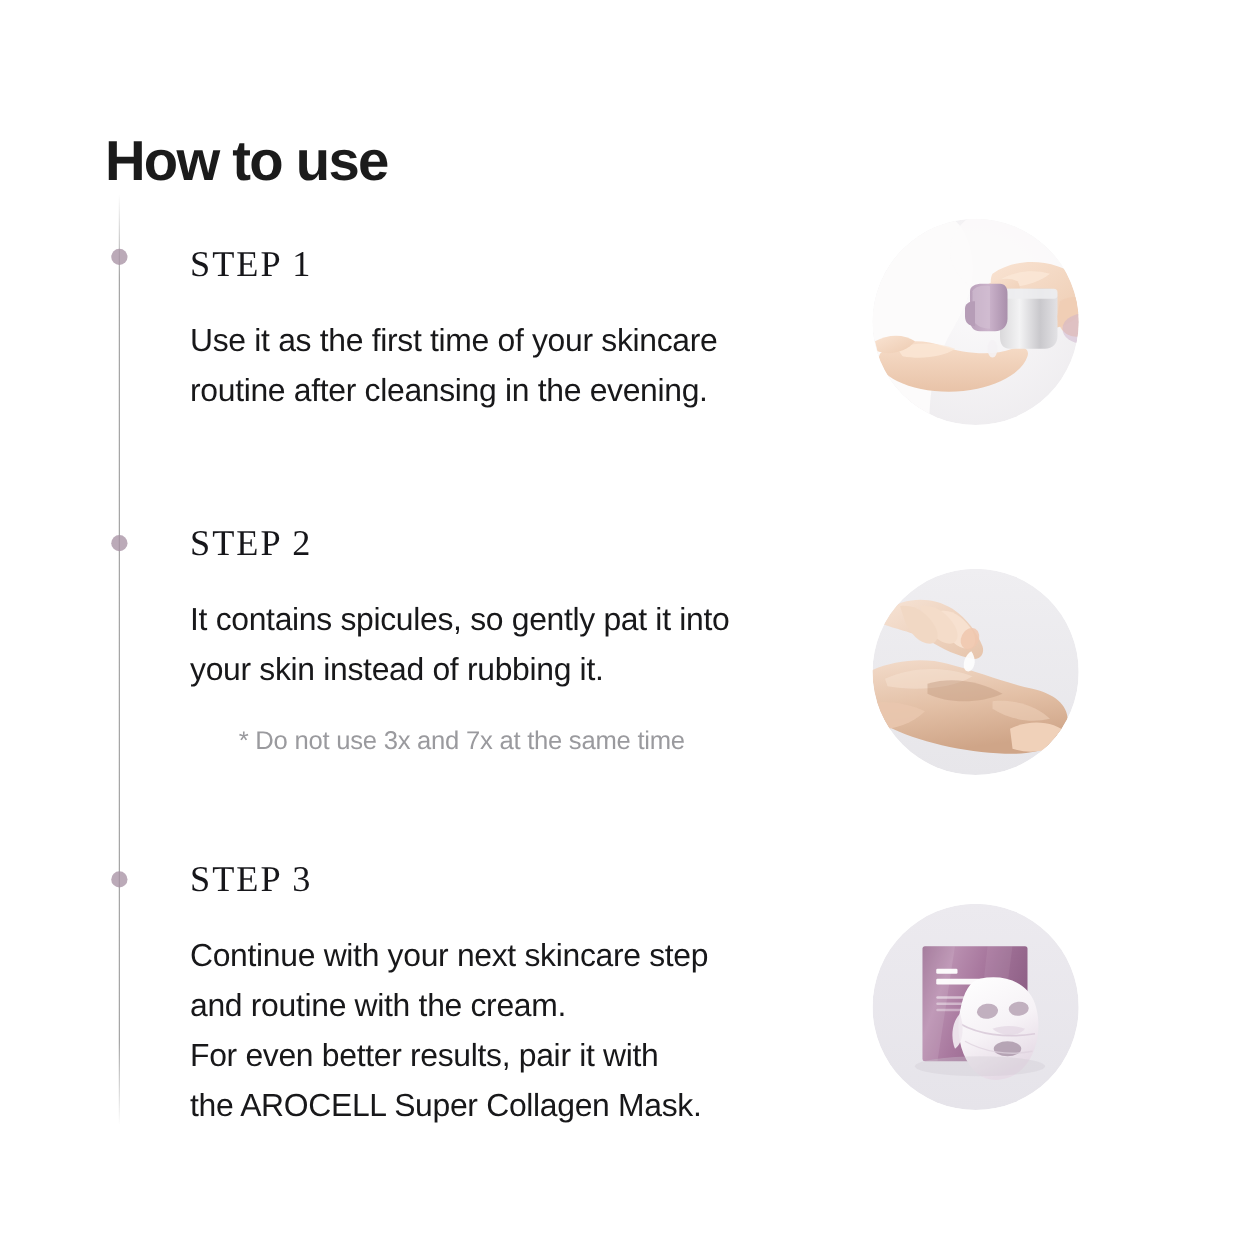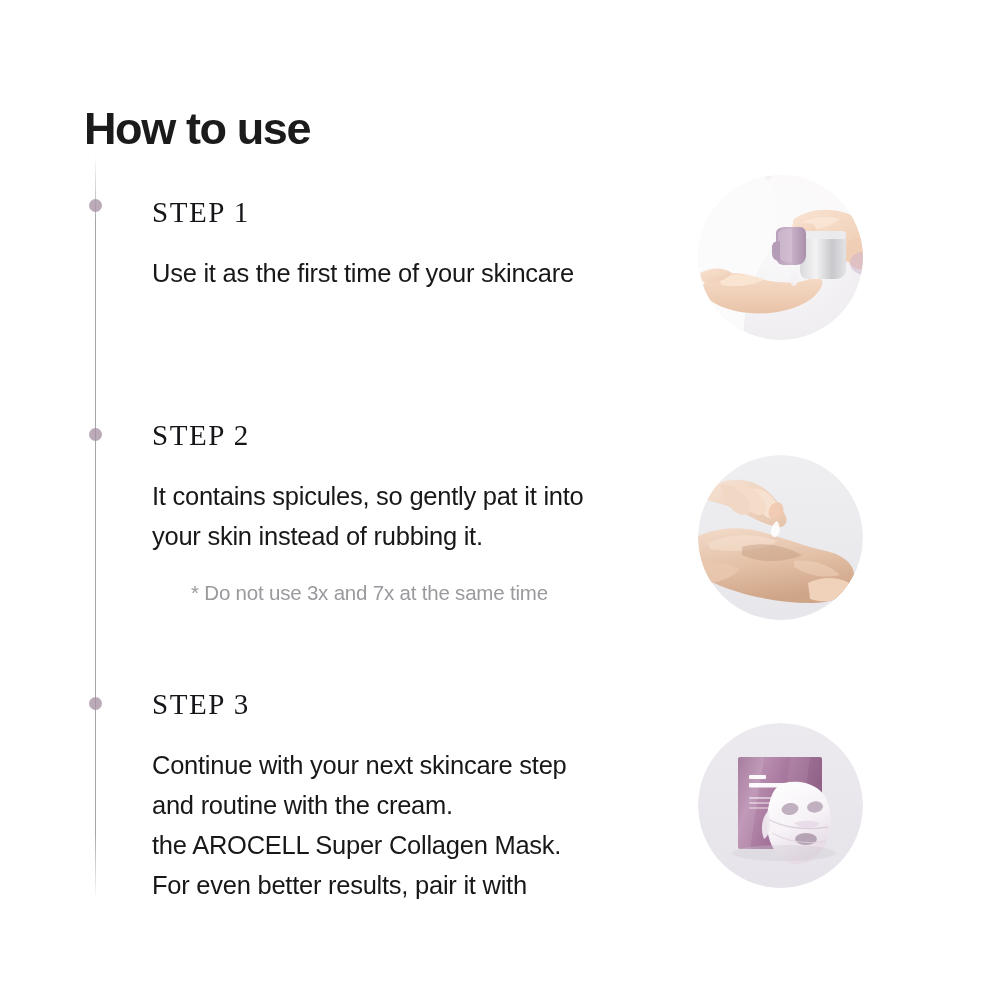--- a/index.html
+++ b/index.html
@@ -138,39 +138,40 @@
 
   <div class="timeline-line"></div>
   <div class="timeline-dot dot-1"></div>
   <div class="timeline-dot dot-2"></div>
   <div class="timeline-dot dot-3"></div>
 
   <div class="step step-1">
     <div class="step-label">STEP 1</div>
     <div class="step-body">
       <span class="line">Use it as the first time of your skincare</span>
+      <span class="line">routine after cleansing in the evening.</span>
     </div>
   </div>
 
   <div class="step step-2">
     <div class="step-label">STEP 2</div>
     <div class="step-body">
       <span class="line">It contains spicules, so gently pat it into</span>
       <span class="line">your skin instead of rubbing it.</span>
     </div>
     <div class="step-note">* Do not use 3x and 7x at the same time</div>
   </div>
 
   <div class="step step-3">
     <div class="step-label">STEP 3</div>
     <div class="step-body">
       <span class="line">Continue with your next skincare step</span>
       <span class="line">and routine with the cream.</span>
+      <span class="line">For even better results, pair it with</span>
       <span class="line">the AROCELL Super Collagen Mask.</span>
-      <span class="line">For even better results, pair it with</span>
     </div>
   </div>
 
   <div class="photo photo-1">
     <svg viewBox="0 0 165 165" xmlns="http://www.w3.org/2000/svg">
       <defs>
         <radialGradient id="bg1" cx="50%" cy="40%" r="75%">
           <stop offset="0%" stop-color="#fbfafb"></stop>
           <stop offset="100%" stop-color="#eceaed"></stop>
         </radialGradient>

